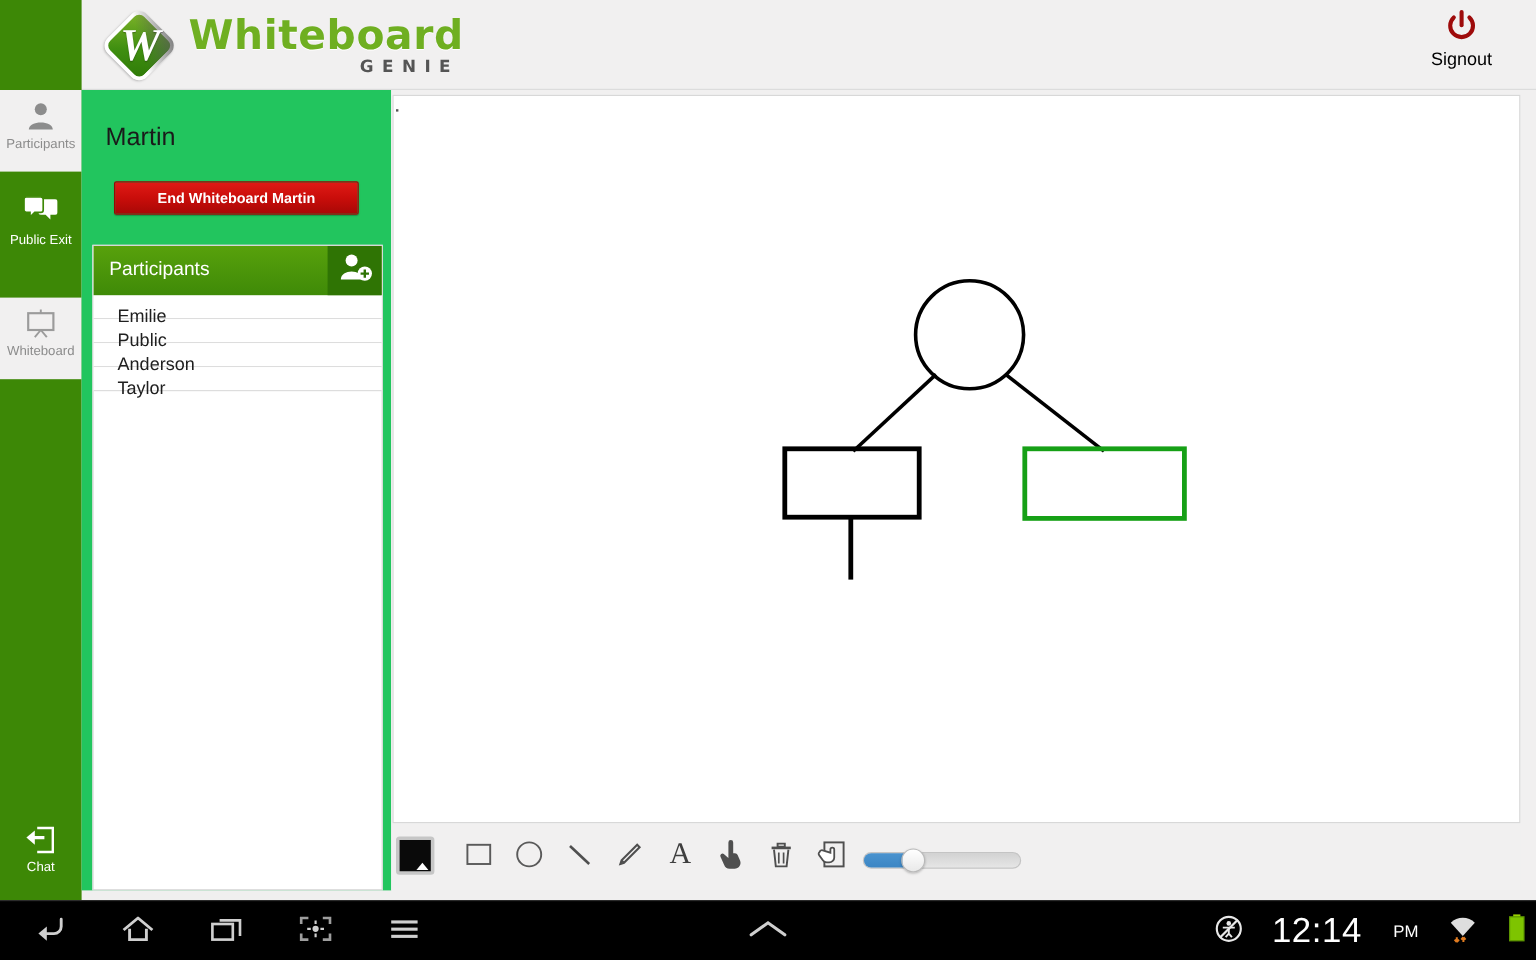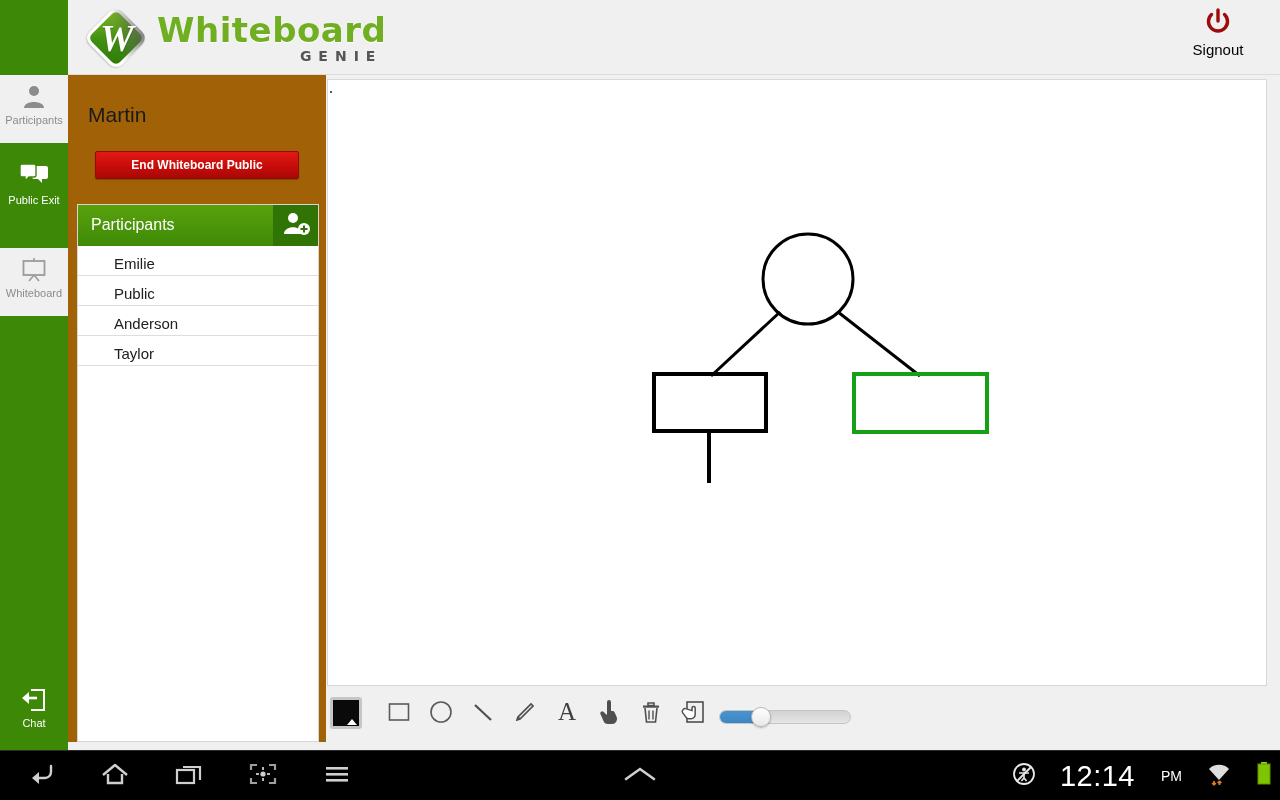--- a/index.html
+++ b/index.html
@@ -118,21 +118,21 @@
   }
   #rail-participants { top: 75px; height: 68px; }
   #rail-chat        { top: 155px; height: 72px; }
   #rail-whiteboard  { top: 248px; height: 68px; }
   #rail-exit        { top: 678px; height: 66px; background: transparent; }
 
   
   #leftpanel {
     position: absolute; left: 68px; top: 75px;
     width: 258px; height: 667px;
-    background: #a16207;
+    background: #22c55e;
   }
   #username {
     position: absolute; left: 20px; top: 28px;
     font-size: 21px; color: #1a1a1a;
   }
   #end-session {
     position: absolute; left: 27px; top: 76px;
     width: 204px; height: 28px;
     background: linear-gradient(180deg, #e01a15 0%, #c80d0a 52%, #a80806 100%);
     border: 1px solid #9a0604;
@@ -160,23 +160,23 @@
     font-size: 16px;
   }
   #add-participant {
     position: absolute; right: 0; top: 0;
     width: 45px; height: 41px;
     background: #2f7404;
     cursor: pointer;
     display: flex; align-items: center; justify-content: center;
   }
   .prow {
-    height: 30px;
+    height: 20px;
     line-height: 35px;
-    padding-left: 36px;
+    padding-left: 20px;
     font-size: 15px;
     color: #202020;
     border-bottom: 1px solid #dddddd;
     cursor: pointer;
     background: #ffffff;
   }
 
   
   #wbpanel {
     position: absolute; left: 326px; top: 75px;
@@ -343,21 +343,21 @@
           <path d="M9 5 L2 11 L9 17 Z" fill="#ffffff"></path>
         </svg>
       </span>
       <span class="rlabel">Chat</span>
     </div>
   </div>
 
   <div id="leftpanel">
     <div id="username">Martin</div>
 
-    <button id="end-session">End Whiteboard Public</button>
+    <button id="end-session">End Whiteboard Martin</button>
 
     <div id="plist">
       <div id="plist-header">
         <span id="plist-title">Participants</span>
         <div id="add-participant">
           <span>
             <svg width="28" height="24" viewBox="0 0 28 24">
               <circle cx="11" cy="6" r="5" fill="#ffffff"></circle>
               <path d="M2 22 C2 13 20 13 20 22 Z" fill="#ffffff"></path>
               <circle cx="22" cy="17" r="6" fill="#ffffff"></circle>

